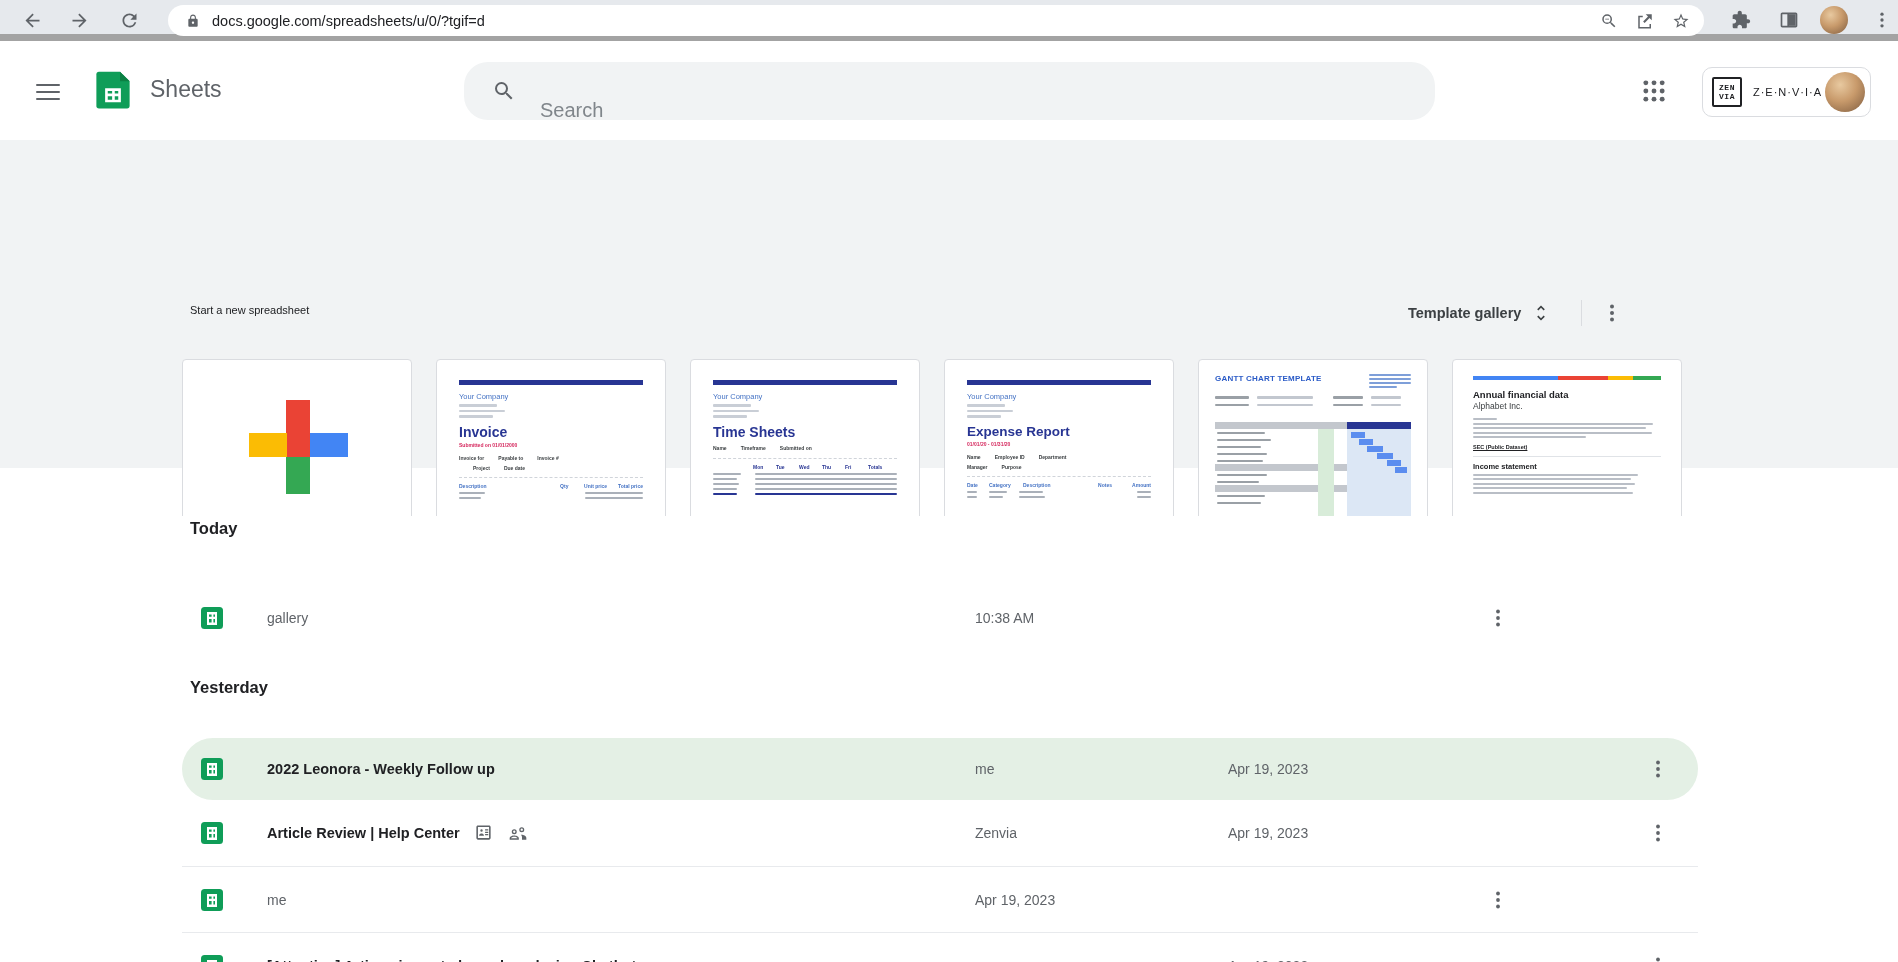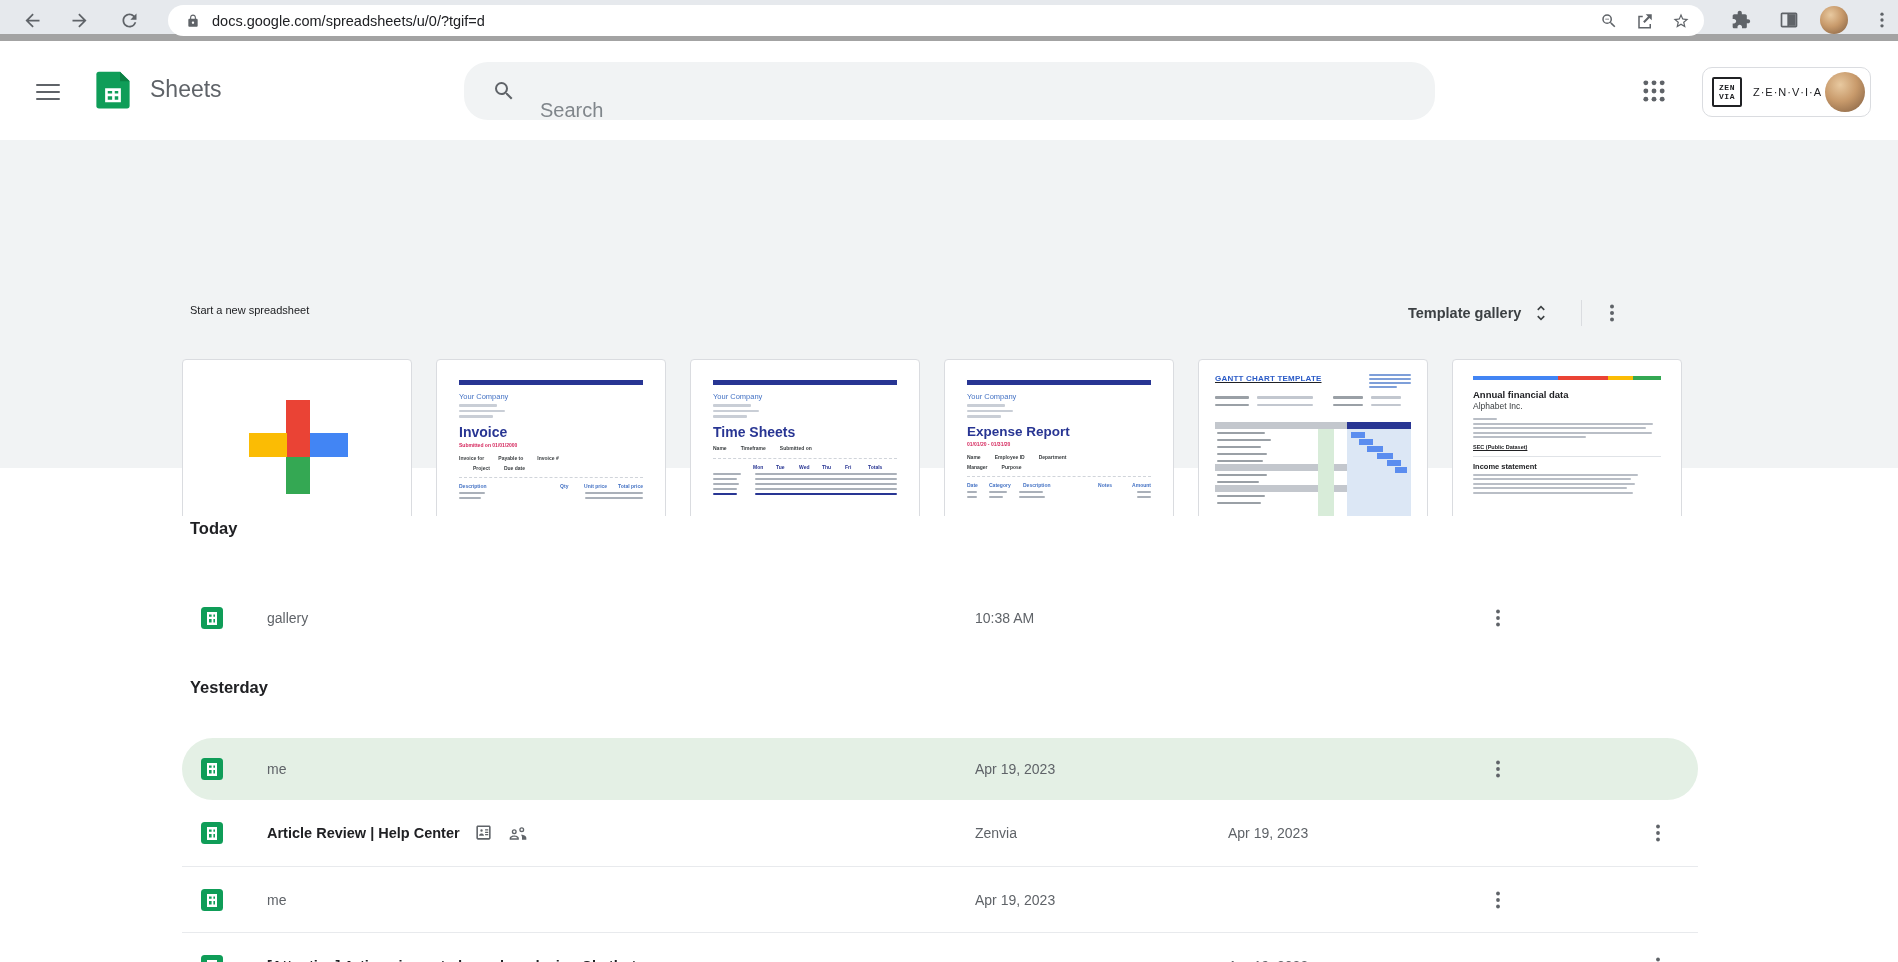--- a/index.html
+++ b/index.html
@@ -72,21 +72,21 @@
   .t-row { display:flex; margin-top:3px; }
   .t-row .ln { margin-top:0; height:2px; background:#aab0b9; }
 
   
   .plus-v-red { position:absolute; left:103px; top:40px; width:24px; height:57px; background:#ea4335; }
   .plus-v-green { position:absolute; left:103px; top:97px; width:24px; height:37px; background:#34a853; }
   .plus-h-yellow { position:absolute; left:66px; top:73px; width:38px; height:24px; background:#fbbc04; }
   .plus-h-blue { position:absolute; left:127px; top:73px; width:38px; height:24px; background:#4285f4; }
 
   
-  .gantt-pad { position:absolute; inset:0; padding:14px 16px;text-decoration:underline; }
+  .gantt-pad { position:absolute; inset:0; padding:14px 16px; }
   .gantt-title { font-size:8px; font-weight:bold; color:#2b5bc7; letter-spacing:.2px; }
   .gantt-legend { position:absolute; right:16px; top:12px; width:42px; }
   .gantt-legend .ln { height:2px; background:#7e9fd9; margin-top:2px; }
   .gantt-form .ln { background:#c2c7cf; }
   .gantt-table { position:absolute; left:16px; right:16px; top:62px; bottom:0; }
   .g-row { height:7px; display:flex; align-items:center; }
   .g-row.band { background:#c3c7cd; }
   .g-row .ln { margin:0 0 0 2px; height:2px; background:#9aa0a6; }
   .g-green { position:absolute; left:103px; top:7px; width:16px; bottom:0; background:#d8ecd9; }
   .g-chart { position:absolute; right:0; top:0; width:64px; bottom:0; background:#dce7f5; }
@@ -487,20 +487,23 @@
           </svg></span>
       </div>
       <div class="list-heading h-yesterday">Yesterday</div>
       <div class="row-gap-yest"></div>
       <div class="file-row highlighted">
         <span class="row-icon"><svg width="24" height="24" viewBox="0 0 24 24">
             <rect x="1" y="1" width="22" height="22" rx="3.5" fill="#0f9d58"></rect>
             <path fill="#fff" d="M7 6h10v13H7zm2 2.4v2.4h2.6V8.4zm4.4 0v2.4H15V8.4zm-4.4 4.6v3.6h2.6V13zm4.4 0v3.6H15V13z"></path>
           </svg></span>
         <span></span>
+        <span class="row-title-wrap">
+          <span class="row-title">2022 Leonora - Weekly Follow up</span>
+        </span>
         <span class="row-owner">me</span>
         <span class="row-date">Apr 19, 2023</span>
         <span class="row-kebab"><svg width="24" height="24" viewBox="0 0 24 24" fill="#5f6368">
             <circle cx="12" cy="5.5" r="1.9"></circle>
             <circle cx="12" cy="12" r="1.9"></circle>
             <circle cx="12" cy="18.5" r="1.9"></circle>
           </svg></span>
       </div>
       <div class="file-row plain">
         <span class="row-icon"><svg width="24" height="24" viewBox="0 0 24 24">

